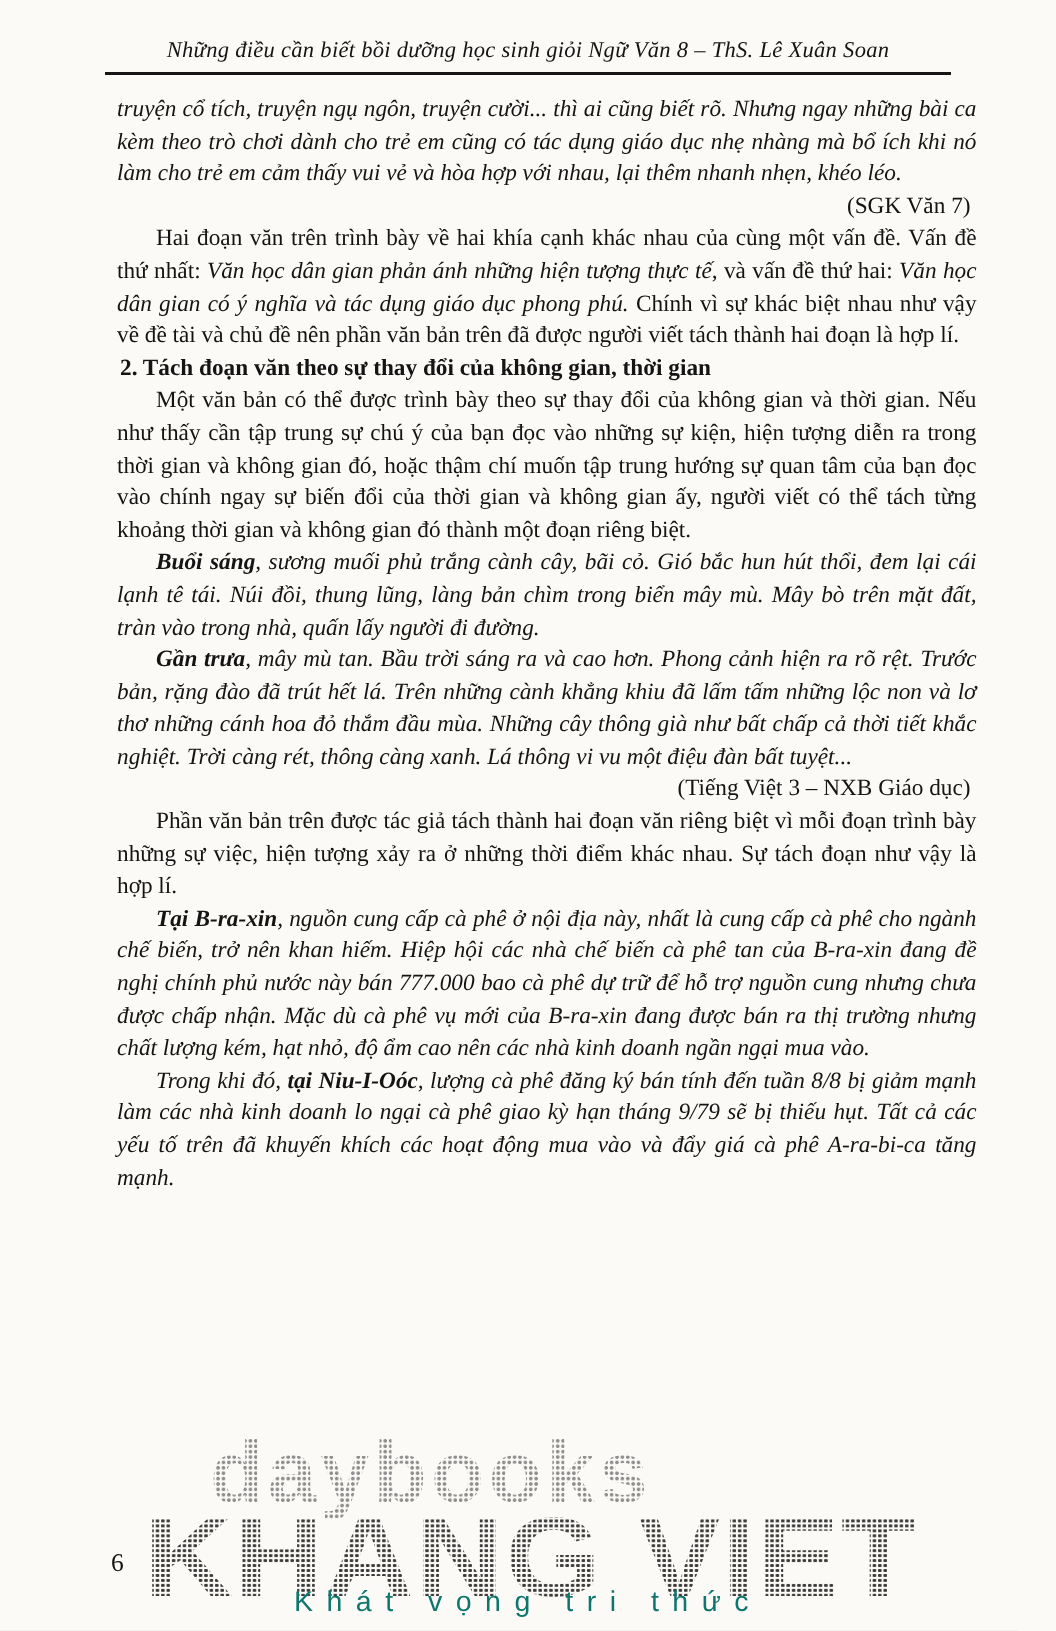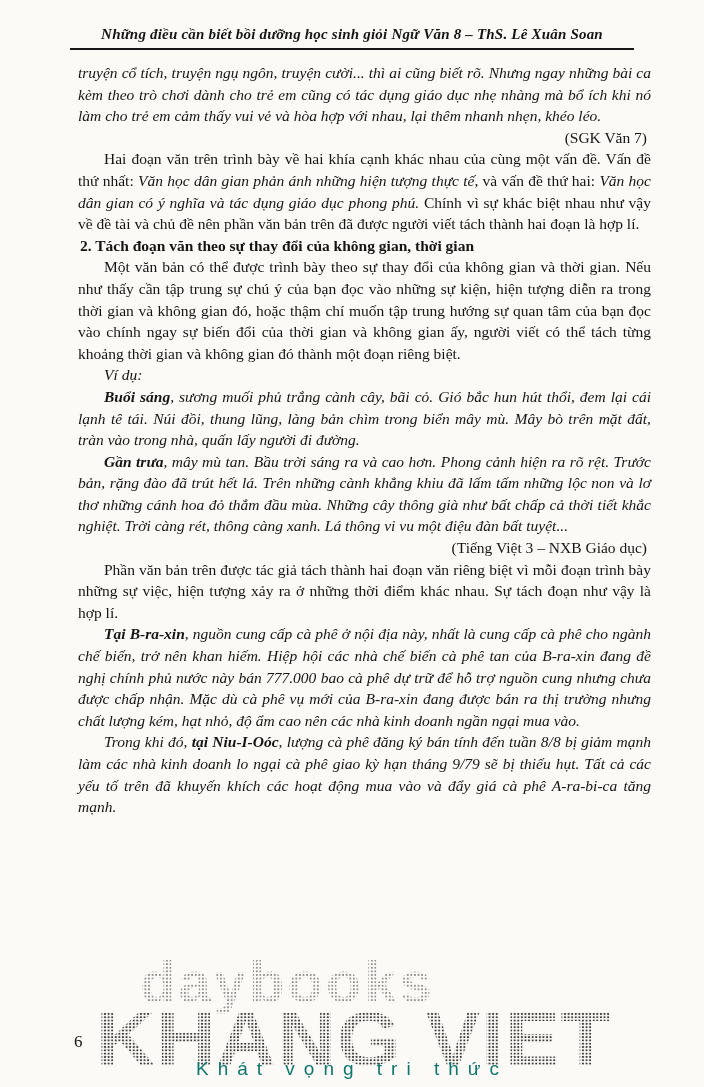--- a/index.html
+++ b/index.html
@@ -11,21 +11,21 @@
     background: #fbfaf7;
     overflow: hidden;
     font-family: "Liberation Serif", "DejaVu Serif", serif;
     color: #141414;
   }
   .header {
     padding: 26px 70px 0 70px;
   }
   .header-text {
     text-align: center;
-    font-weight: bold;
+    font-weight: normal;
     font-style: italic;
     font-size: 15px;
     letter-spacing: 0.2px;
     padding-bottom: 5px;
   }
   .header-rule {
     border-bottom: 2px solid #161616;
     height: 0;
   }
   .body {
@@ -105,21 +105,20 @@
     <div class="header-text">Những điều cần biết bồi dưỡng học sinh giỏi Ngữ Văn 8 – ThS. Lê Xuân Soan</div>
     <div class="header-rule"></div>
   </div>
 
   <div class="body">
       <p class="para"><span class="i">truyện cổ tích, truyện ngụ ngôn, truyện cười... thì ai cũng biết rõ. Nhưng ngay những bài ca kèm theo trò chơi dành cho trẻ em cũng có tác dụng giáo dục nhẹ nhàng mà bổ ích khi nó làm cho trẻ em cảm thấy vui vẻ và hòa hợp với nhau, lại thêm nhanh nhẹn, khéo léo.</span></p>
       <p class="para right"><span>(SGK Văn 7)</span></p>
       <p class="para indent"><span>Hai đoạn văn trên trình bày về hai khía cạnh khác nhau của cùng một vấn đề. Vấn đề thứ nhất: </span><span class="i">Văn học dân gian phản ánh những hiện tượng thực tế</span><span>, và vấn đề thứ hai: </span><span class="i">Văn học dân gian có ý nghĩa và tác dụng giáo dục phong phú.</span><span> Chính vì sự khác biệt nhau như vậy về đề tài và chủ đề nên phần văn bản trên đã được người viết tách thành hai đoạn là hợp lí.</span></p>
       <p class="para heading"><span class="b">2. Tách đoạn văn theo sự thay đổi của không gian, thời gian</span></p>
       <p class="para indent"><span>Một văn bản có thể được trình bày theo sự thay đổi của không gian và thời gian. Nếu như thấy cần tập trung sự chú ý của bạn đọc vào những sự kiện, hiện tượng diễn ra trong thời gian và không gian đó, hoặc thậm chí muốn tập trung hướng sự quan tâm của bạn đọc vào chính ngay sự biến đổi của thời gian và không gian ấy, người viết có thể tách từng khoảng thời gian và không gian đó thành một đoạn riêng biệt.</span></p>
-      <p class="para indent"><span class="i">Ví dụ:</span></p>
       <p class="para indent"><span class="b i">Buổi sáng</span><span class="i">, sương muối phủ trắng cành cây, bãi cỏ. Gió bắc hun hút thổi, đem lại cái lạnh tê tái. Núi đồi, thung lũng, làng bản chìm trong biển mây mù. Mây bò trên mặt đất, tràn vào trong nhà, quấn lấy người đi đường.</span></p>
       <p class="para indent"><span class="b i">Gần trưa</span><span class="i">, mây mù tan. Bầu trời sáng ra và cao hơn. Phong cảnh hiện ra rõ rệt. Trước bản, rặng đào đã trút hết lá. Trên những cành khẳng khiu đã lấm tấm những lộc non và lơ thơ những cánh hoa đỏ thắm đầu mùa. Những cây thông già như bất chấp cả thời tiết khắc nghiệt. Trời càng rét, thông càng xanh. Lá thông vi vu một điệu đàn bất tuyệt...</span></p>
       <p class="para right"><span>(Tiếng Việt 3 – NXB Giáo dục)</span></p>
       <p class="para indent"><span>Phần văn bản trên được tác giả tách thành hai đoạn văn riêng biệt vì mỗi đoạn trình bày những sự việc, hiện tượng xảy ra ở những thời điểm khác nhau. Sự tách đoạn như vậy là hợp lí.</span></p>
       <p class="para indent"><span class="b i">Tại B-ra-xin</span><span class="i">, nguồn cung cấp cà phê ở nội địa này, nhất là cung cấp cà phê cho ngành chế biến, trở nên khan hiếm. Hiệp hội các nhà chế biến cà phê tan của B-ra-xin đang đề nghị chính phủ nước này bán 777.000 bao cà phê dự trữ để hỗ trợ nguồn cung nhưng chưa được chấp nhận. Mặc dù cà phê vụ mới của B-ra-xin đang được bán ra thị trường nhưng chất lượng kém, hạt nhỏ, độ ẩm cao nên các nhà kinh doanh ngần ngại mua vào.</span></p>
       <p class="para indent"><span class="i">Trong khi đó, </span><span class="b i">tại Niu-I-Oóc</span><span class="i">, lượng cà phê đăng ký bán tính đến tuần 8/8 bị giảm mạnh làm các nhà kinh doanh lo ngại cà phê giao kỳ hạn tháng 9/79 sẽ bị thiếu hụt. Tất cả các yếu tố trên đã khuyến khích các hoạt động mua vào và đẩy giá cà phê A-ra-bi-ca tăng mạnh.</span></p>
     </div>
 
   <div class="wm-overlay halftone light">daybooks</div>
   <div class="wm-brand halftone">KHANG VIET</div>

